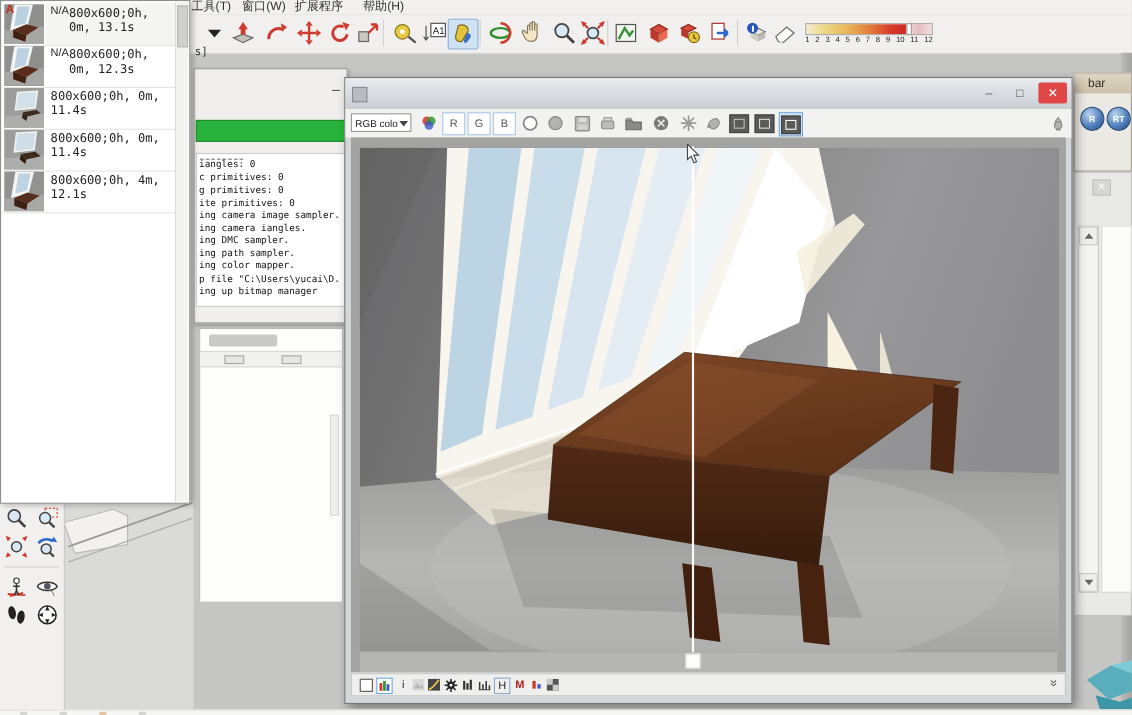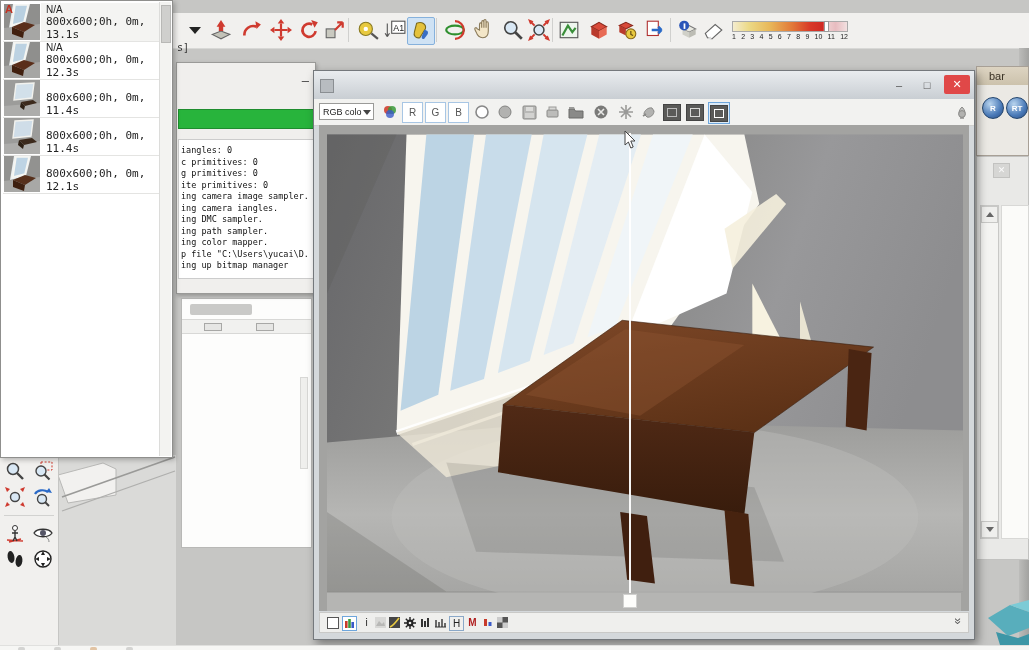--- a/index.html
+++ b/index.html
@@ -17,21 +17,21 @@
   .slider .bar{position:relative;height:9px;border:1px solid #aaa;background:#eee;}
   .notch{position:absolute;top:-1px;width:3px;height:9px;background:#fff;border:1px solid #999;}
   .tick-row{display:flex;justify-content:space-between;font-size:7px;color:#222;margin-top:1px;}
   .time-lbls{display:flex;justify-content:space-between;font-size:8px;color:#222;margin-top:1px;}
   #fragment{left:177px;top:42px;font-family:"DejaVu Sans Mono",monospace;font-size:10px;color:#333;}
   
   #history{left:0;top:0;width:173px;height:458px;background:#fff;border:1px solid #8f8f8d;box-sizing:border-box;box-shadow:2px 2px 5px rgba(0,0,0,.25);z-index:40;}
   .hrow{position:absolute;left:2px;width:157px;height:38px;display:flex;border-bottom:1px solid #e4e4e2;cursor:pointer;}
   .hthumb{position:relative;width:36px;height:36px;flex:0 0 36px;margin:1px;background:#909090;}
   .hbadge{position:absolute;left:1px;top:0;color:#c23020;font-weight:bold;font-size:11px;line-height:11px;}
-  .hcap{flex:1;padding:2px 0 0 5px;display:flex;flex-direction:column;justify-content:flex-end;}
+  .hcap{flex:1;padding:2px 0 0 5px;display:flex;flex-direction:row;justify-content:center;}
   .hlabel{font-size:10px;color:#222;}
   .hinfo{font-family:"DejaVu Sans Mono",monospace;font-size:11px;color:#222;}
   .hrow.first .hcap{background:#f4f4f2;}
   #hscroll{position:absolute;right:1px;top:1px;width:11px;height:454px;background:#f3f3f1;border-left:1px solid #dcdcda;}
   #hthumbbar{position:absolute;left:1px;top:3px;width:8px;height:36px;background:#cfcfcd;border:1px solid #b8b8b6;}
   
   #progress{left:176px;top:62px;width:140px;height:232px;background:#f0efed;border:1px solid #9a9a98;box-sizing:border-box;z-index:30;box-shadow:1px 2px 4px rgba(0,0,0,.25);}
   #prog-title{position:absolute;left:0;top:12px;width:100%;height:20px;font-size:11px;color:#333;padding-left:2px;box-sizing:border-box;}
   #prog-min{position:absolute;right:6px;top:10px;font-size:13px;color:#444;cursor:pointer;}
   #prog-bar{position:absolute;left:1px;top:46px;width:136px;height:18px;}
@@ -91,20 +91,27 @@
   #taskbar{left:0;top:645px;width:1029px;height:5px;background:#f6f6f4;border-top:1px solid #e0e0de;z-index:60;}
   .tdot{position:absolute;top:1px;width:7px;height:4px;border-radius:3px;background:#d4d4d2;}
   
   #app-logo{left:988px;top:600px;width:41px;height:45px;z-index:8;}
 </style>
 </head>
 <body>
 
 <div id="app">
 
+  <div id="menubar" class="abs">
+    <span class="menu-item" style="left:137px">图(R)</span>
+    <span class="menu-item" style="left:170px">工具(T)</span>
+    <span class="menu-item" style="left:216px">窗口(W)</span>
+    <span class="menu-item" style="left:264px">扩展程序</span>
+    <span class="menu-item" style="left:326px">帮助(H)</span>
+  </div>
 
   <div id="sk-toolbar" class="abs">
     <span class="tb" style="left:182px">
         <span class="caret"></span>
       </span>
     <span class="tb" style="left:208px">
         <svg width="22" height="22" viewBox="0 0 20 20">
           <path d="M2 14l8-3 8 3-8 4z" fill="#c2c2b8" stroke="#666" stroke-width="1"></path>
           <path d="M10 1l4 6h-2v4h-4V7H6z" fill="#cf3a2f"></path>
         </svg>
@@ -378,21 +385,21 @@
         <svg width="36" height="36">
             <rect width="36" height="36" fill="#929290"></rect>
             <polygon points="10,0 27,0 22,20 6,24" fill="#eef2f2"></polygon>
             <polygon points="12,1 25,1 21,18 9,21" fill="#bed4e4" stroke="#f6f6f2" stroke-width="1.6"></polygon>
             <polygon points="0,25 36,21 36,36 0,36" fill="#a8a8a6"></polygon>
             <polygon points="9,24 21,19 32,22 21,29" fill="#56301c"></polygon>
             <polygon points="9,24 21,29 20,35 9,31" fill="#3e2010"></polygon>
           </svg>
       </span>
       <span class="hcap">
-          <span class="hinfo">800x600;0h, 0m, 12.1s</span>
+          <span class="hinfo">800x600;0h, 4m, 12.1s</span>
         </span>
     </div>
     <div id="hscroll">
         <div id="hthumbbar"></div>
       </div>
   </div>
 
   <div id="progress" class="abs">
     <div id="prog-min">–</div>
     <div id="prog-bar" style="background:#28b43c;border:1px solid #1e8c2e"></div>

